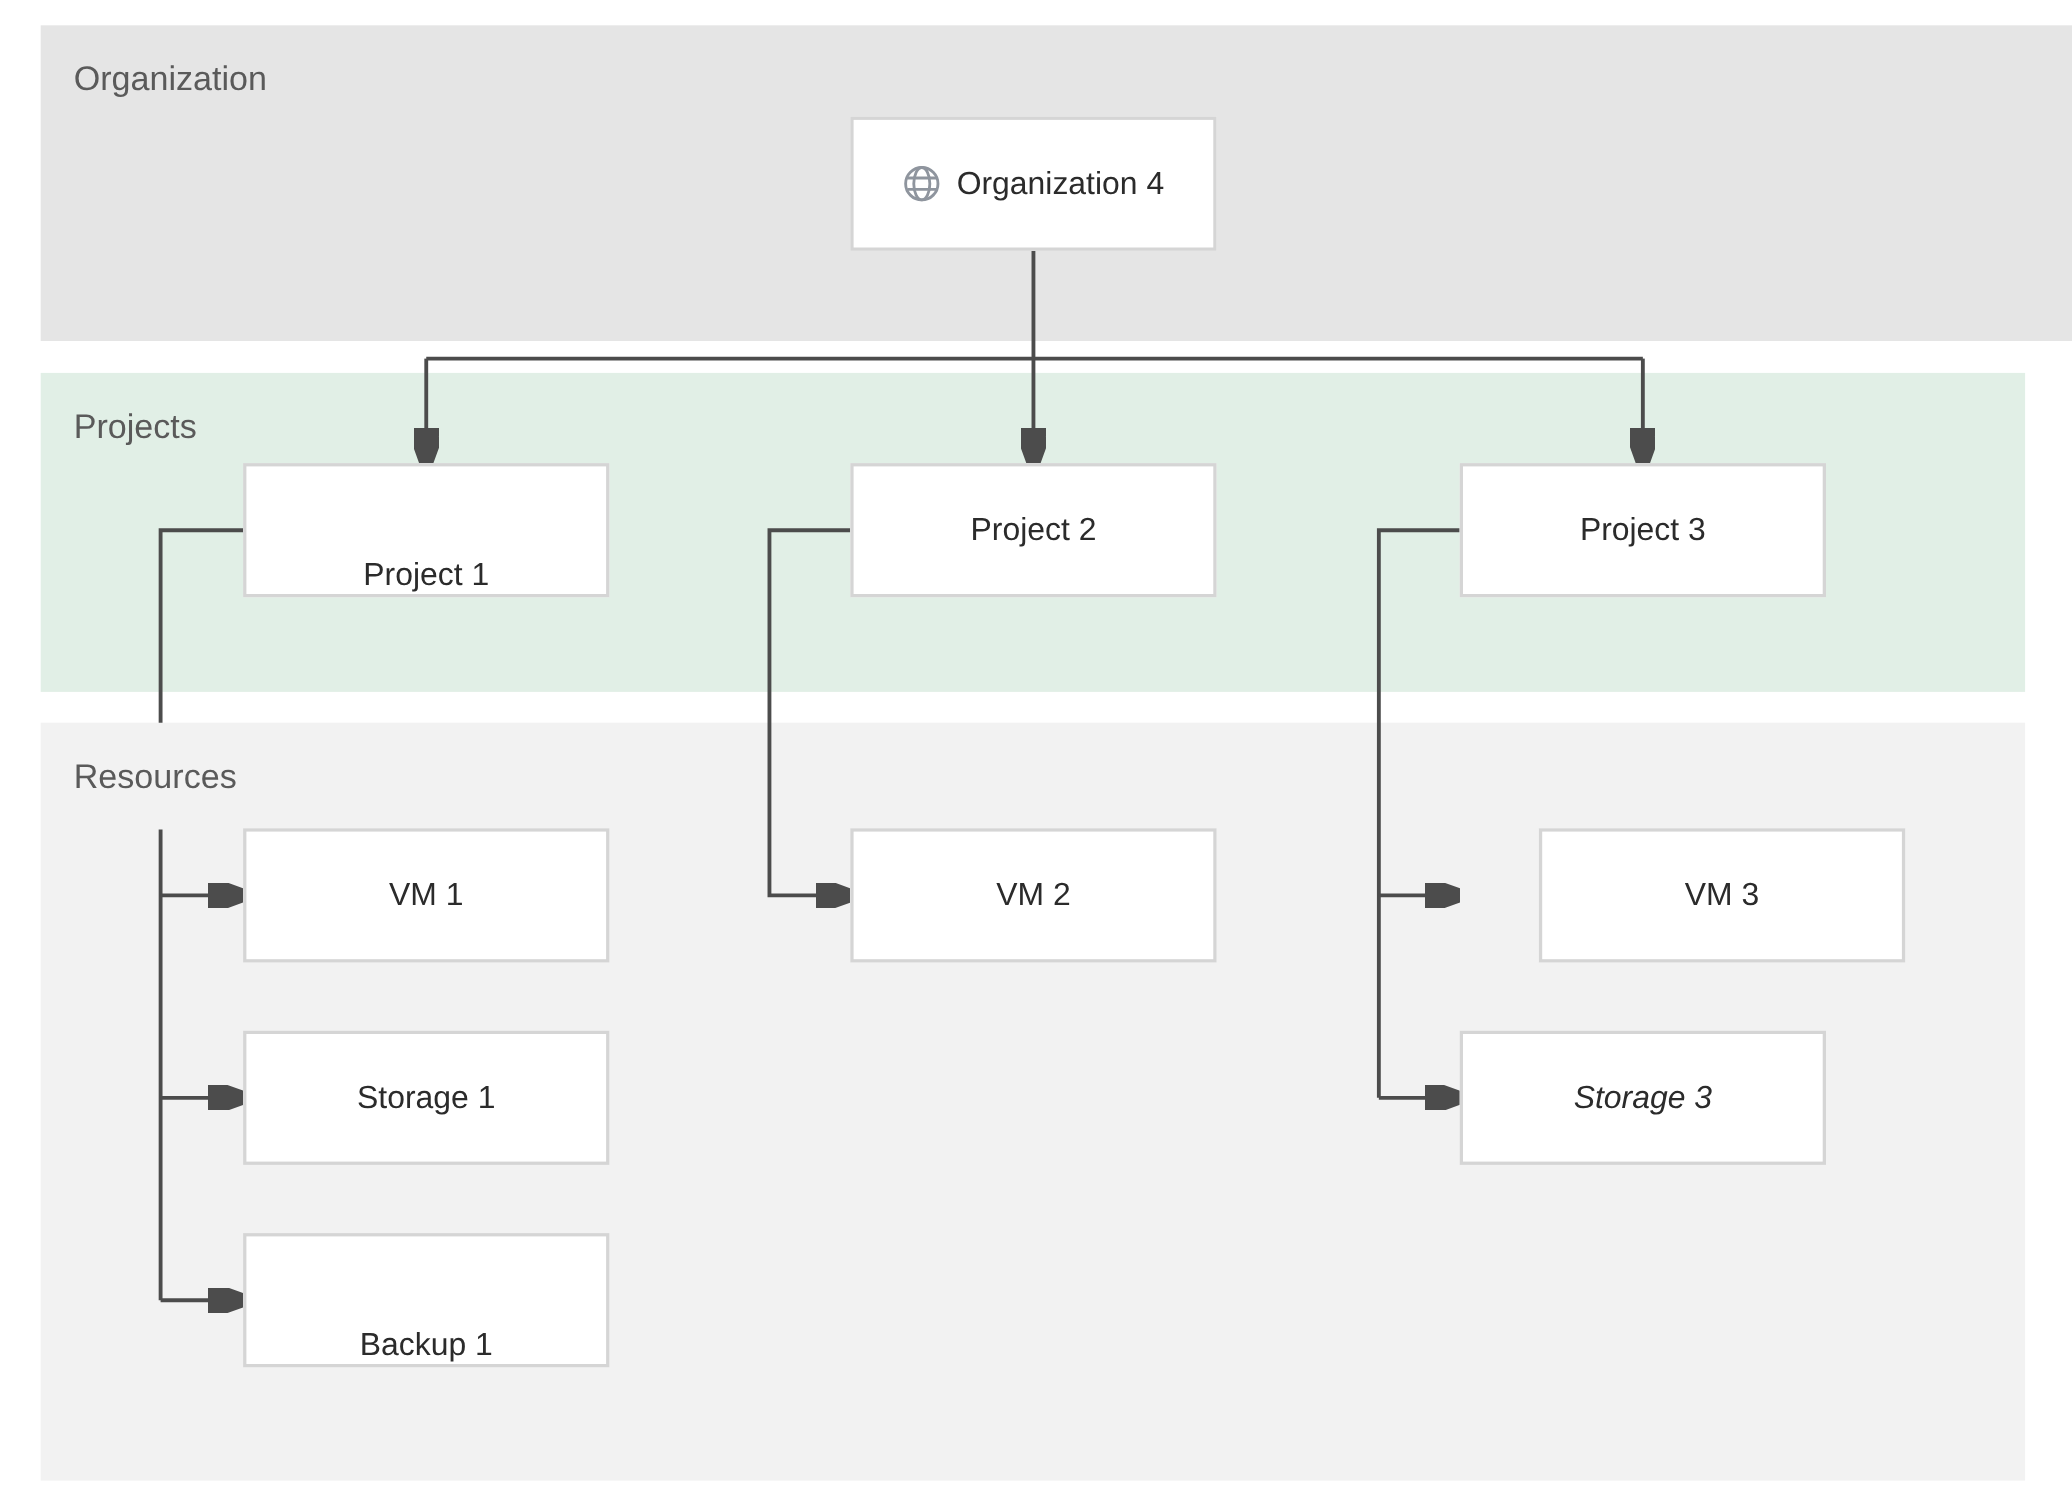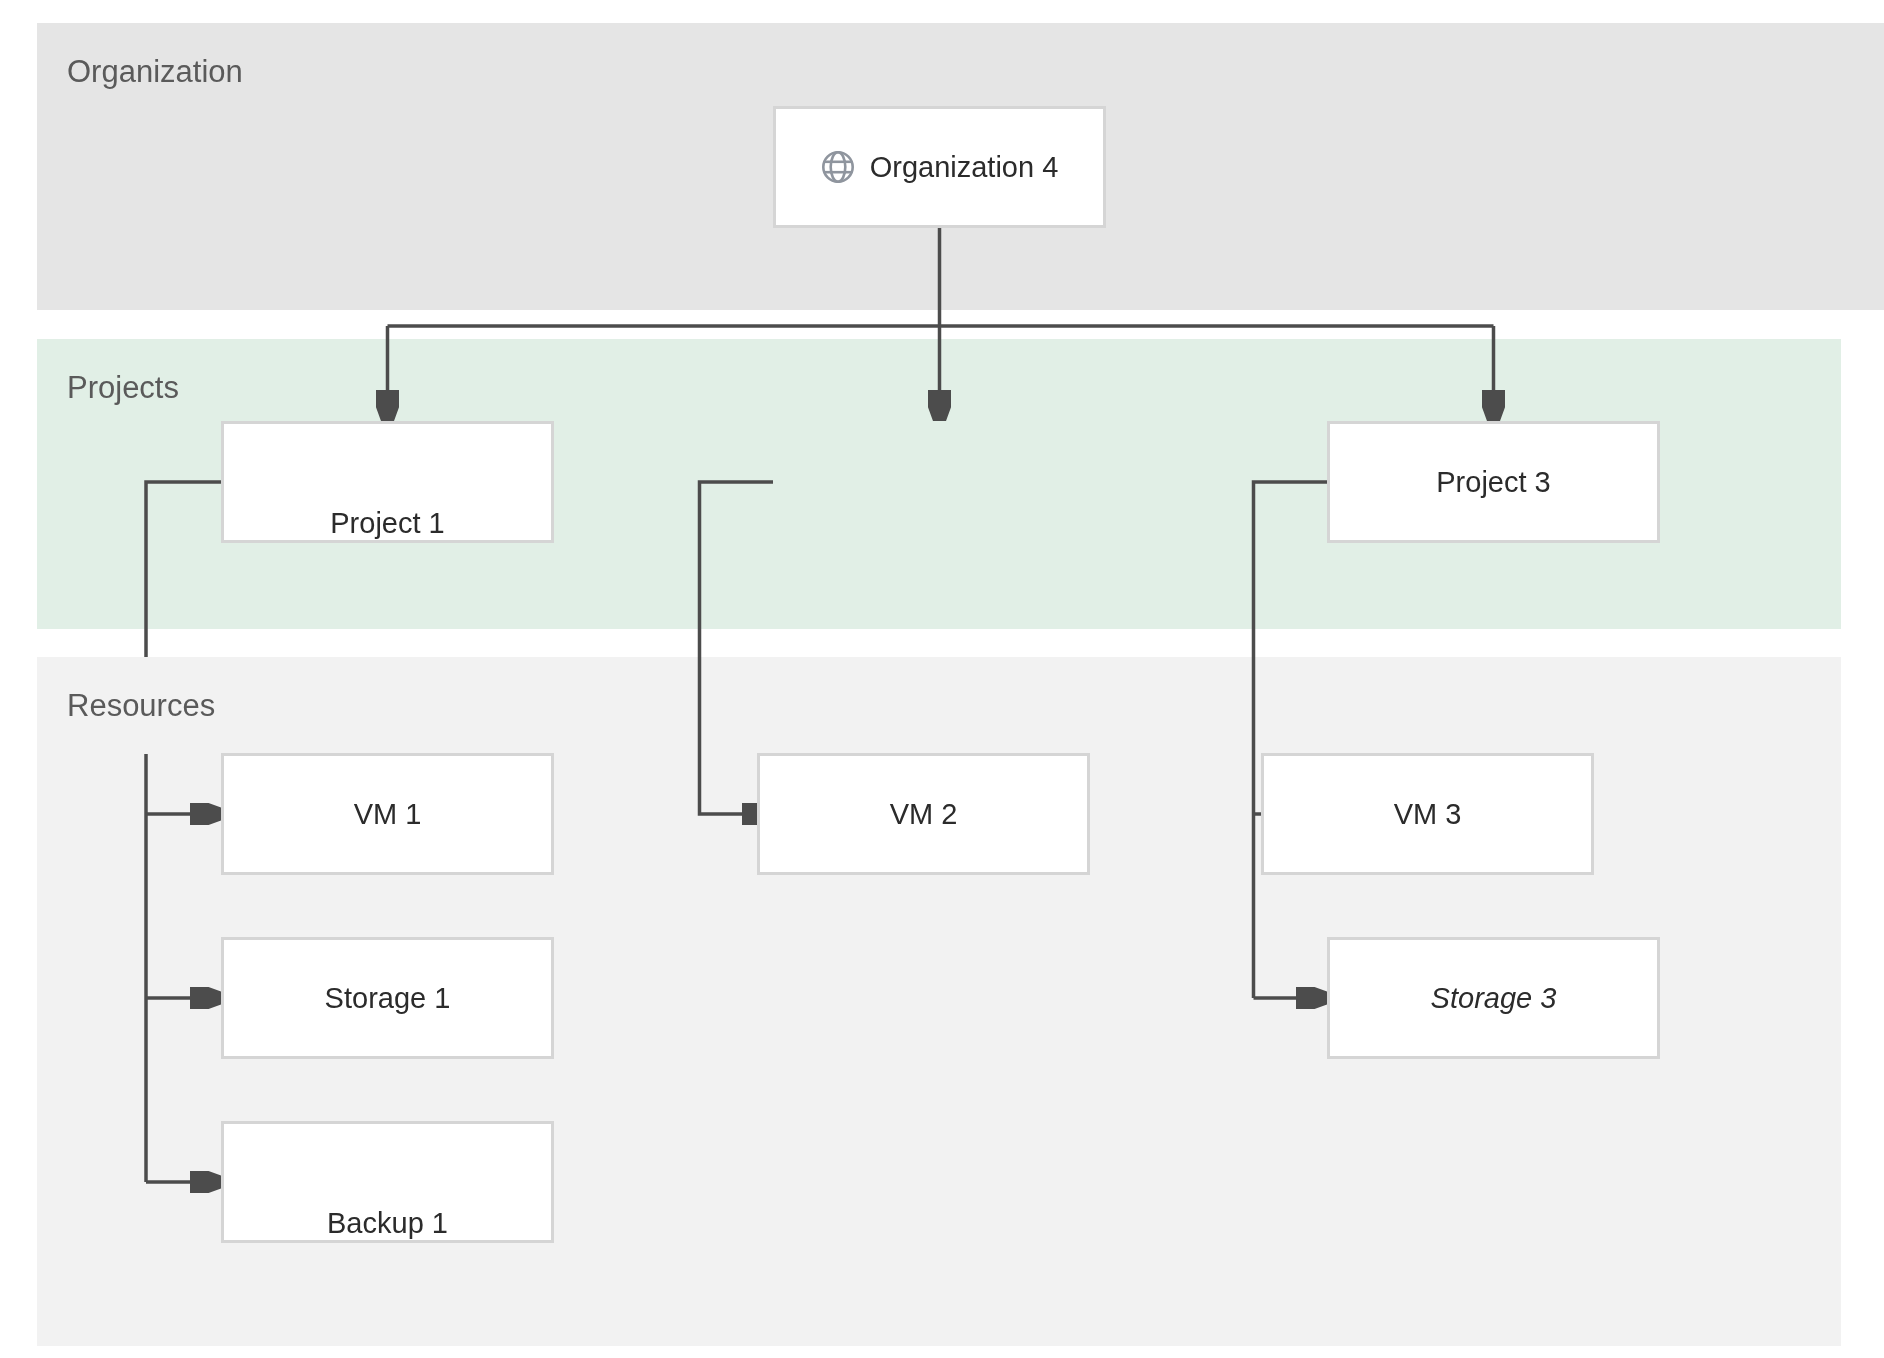--- a/index.html
+++ b/index.html
@@ -51,22 +51,22 @@
     gap: 15px;
     font-size: 29px;
     color: #2b2b2b;
     white-space: nowrap;
   }
   .node-org1     { left: 773px;  top: 106px; }
   .node-project1 { left: 221px;  top: 421px; align-items: flex-end; }
   .node-project2 { left: 773px;  top: 421px; }
   .node-project3 { left: 1327px; top: 421px; }
   .node-vm1      { left: 221px;  top: 753px; }
-  .node-vm2      { left: 757px;  top: 753px; }
-  .node-vm3      { left: 1261px; top: 753px; align-items: center; }
+  .node-vm2      { left: 773px;  top: 753px; }
+  .node-vm3      { left: 1399px; top: 753px; align-items: center; }
   .node-storage1 { left: 221px;  top: 937px; }
   .node-storage3 { left: 1327px; top: 937px; font-style: italic; }
   .node-backup1  { left: 221px;  top: 1121px; align-items: flex-end; }
   .globe { width: 34px; height: 34px; flex: 0 0 auto; }
   .globe * { stroke: #8f959e; stroke-width: 2.6; fill: none; }
 </style>
 </head>
 <body>
 
 <div class="stage">
@@ -113,20 +113,23 @@
       <line x1="4" y1="11.8" x2="30" y2="11.8"></line>
       <line x1="4" y1="22.2" x2="30" y2="22.2"></line>
       <ellipse cx="17" cy="17" rx="7.3" ry="14.7"></ellipse>
     </svg>
     <span>Organization 4</span>
   </div>
 
   <div class="node node-project1">
     <span>Project 1</span>
   </div>
+  <div class="node node-project2">
+    <span>Project 2</span>
+  </div>
   <div class="node node-project3">
     <span>Project 3</span>
   </div>
 
   <div class="node node-vm1">
     <span>VM 1</span>
   </div>
   <div class="node node-storage1">
     <span>Storage 1</span>
   </div>

